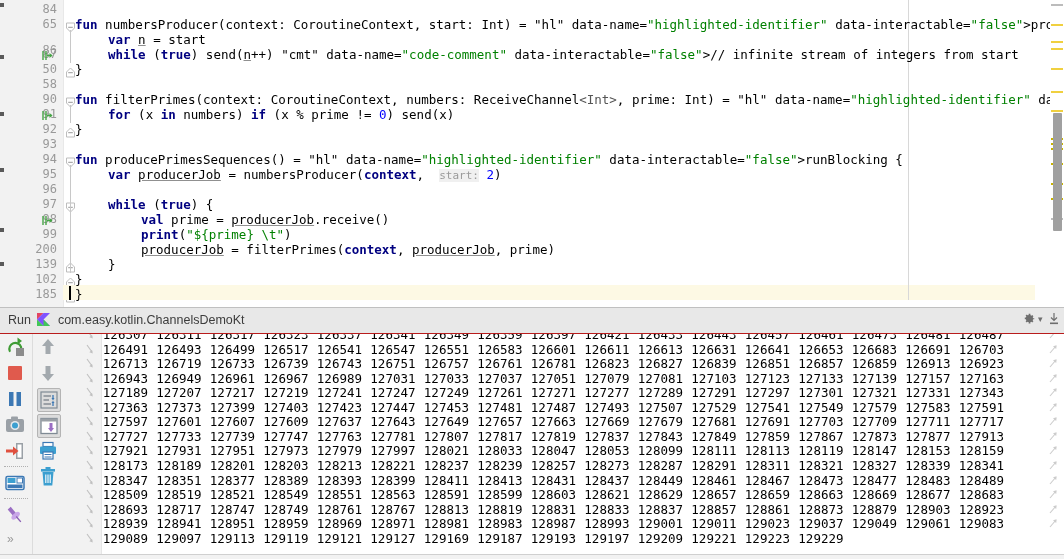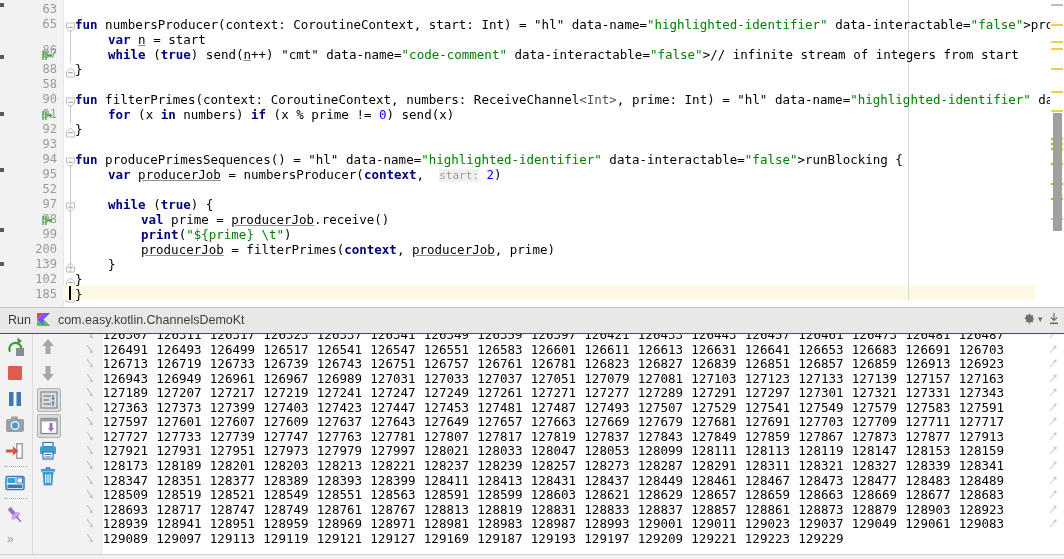--- a/index.html
+++ b/index.html
@@ -171,43 +171,43 @@
     <div class="err-stripe-left" id="leftstrip">
         <i style="top: 3px;"></i>
         <i style="top: 55px;"></i>
         <i style="top: 112px;"></i>
         <i style="top: 168px;"></i>
         <i style="top: 228px;"></i>
         <i style="top: 262px;"></i>
       </div>
 
     <div id="gutter">
-        <div class="ln" style="top: 2px;">63</div>
+        <div class="ln" style="top: 2px;">84</div>
         <div class="ln" style="top: 17px;">65</div>
         <div class="ln" style="top: 44px; font-family: Liberation Mono, monospace;">86</div>
         <div class="ln" style="top: 47px;">87</div>
         <div class="gicon" style="top: 48px;"><svg width="13" height="13" viewBox="0 0 13 13">
             <path d="M2 2 L2 11 M5 2 L5 11" stroke="#46a546" stroke-width="1.4"></path>
             <path d="M6 6.5 L11 6.5" stroke="#46a546" stroke-width="1.4"></path>
             <polygon points="8.5,4 11.5,6.5 8.5,9" fill="#46a546"></polygon>
           </svg></div>
-        <div class="ln" style="top: 62px;">88</div>
+        <div class="ln" style="top: 62px;">50</div>
         <div class="ln" style="top: 77px;">58</div>
         <div class="ln" style="top: 92px;">90</div>
         <div class="ln" style="top: 107px;">91</div>
         <div class="gicon" style="top: 108px;"><svg width="13" height="13" viewBox="0 0 13 13">
             <path d="M2 2 L2 11 M5 2 L5 11" stroke="#46a546" stroke-width="1.4"></path>
             <path d="M6 6.5 L11 6.5" stroke="#46a546" stroke-width="1.4"></path>
             <polygon points="8.5,4 11.5,6.5 8.5,9" fill="#46a546"></polygon>
           </svg></div>
         <div class="ln" style="top: 122px;">92</div>
         <div class="ln" style="top: 137px;">93</div>
         <div class="ln" style="top: 152px;">94</div>
         <div class="ln" style="top: 167px;">95</div>
-        <div class="ln" style="top: 182px;">52</div>
+        <div class="ln" style="top: 182px;">96</div>
         <div class="ln" style="top: 197px;">97</div>
         <div class="ln" style="top: 212px;">98</div>
         <div class="gicon" style="top: 213px;"><svg width="13" height="13" viewBox="0 0 13 13">
             <path d="M2 2 L2 11 M5 2 L5 11" stroke="#46a546" stroke-width="1.4"></path>
             <path d="M6 6.5 L11 6.5" stroke="#46a546" stroke-width="1.4"></path>
             <polygon points="8.5,4 11.5,6.5 8.5,9" fill="#46a546"></polygon>
           </svg></div>
         <div class="ln" style="top: 227px;">99</div>
         <div class="ln" style="top: 242px;">200</div>
         <div class="ln" style="top: 257px;">139</div>

